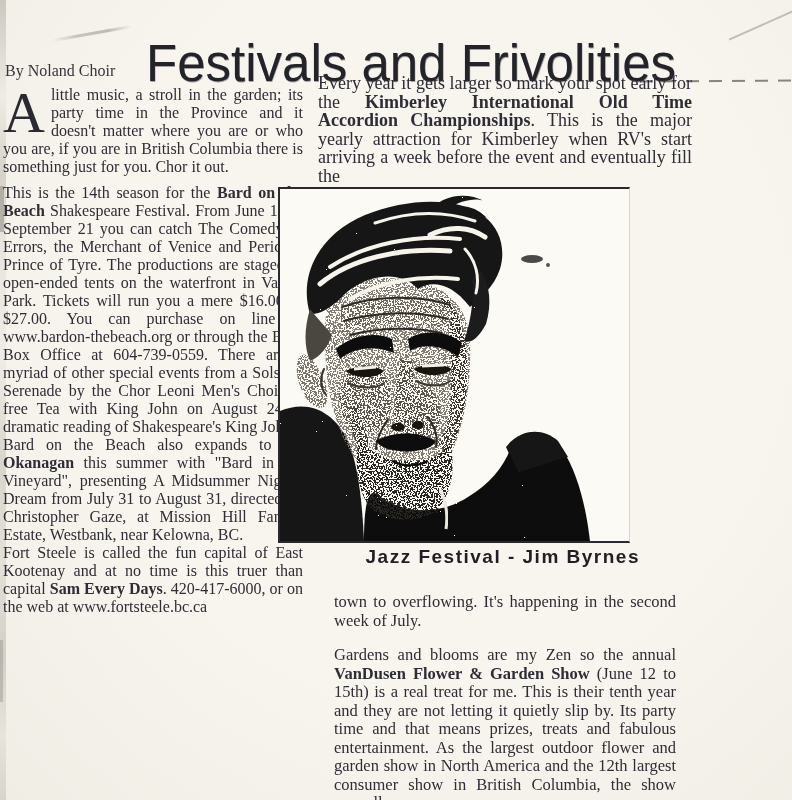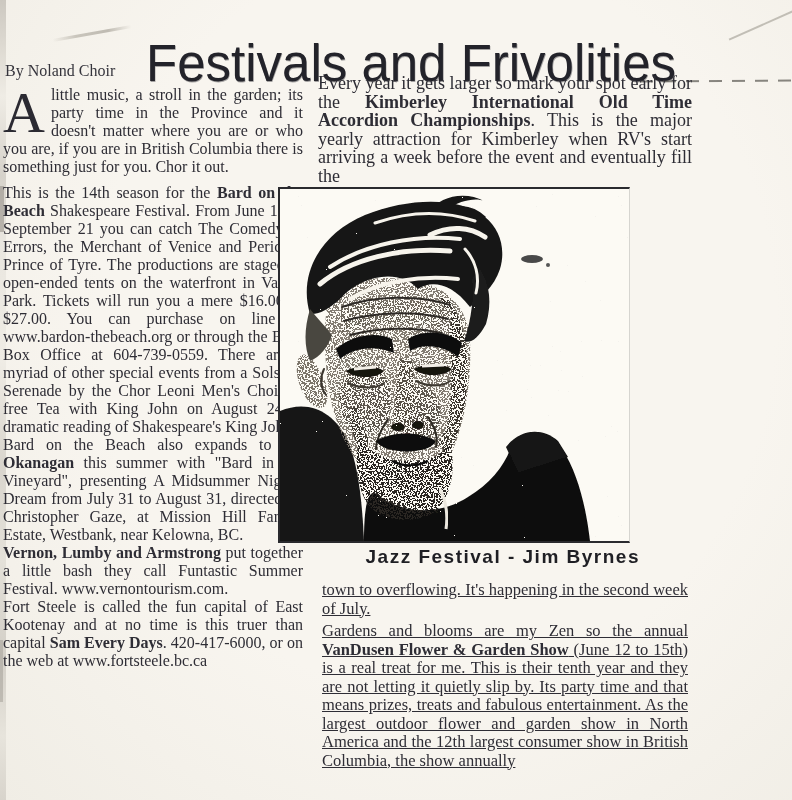--- a/index.html
+++ b/index.html
@@ -39,21 +39,21 @@
   }
   .photo-caption{
     position:absolute;left:272px;top:546px;width:368px;text-align:right;
     font-family:"Liberation Sans", sans-serif;font-weight:700;font-size:19px;
     letter-spacing:1.5px;color:#1f1f24;
   }
   .col-right-bottom{
     position:absolute;left:318px;top:577px;width:374px;
     text-align:justify;font-size:16.5px;line-height:18.5px;
   }
-  .col-right-bottom p{margin:4px;text-decoration:underline;}
+  .col-right-bottom p{margin:16px;}
   .col-right-bottom p.first{margin-bottom:3px;}
   .b{font-weight:bold;}
   .scratch-a{
     position:absolute;left:52px;top:32px;width:80px;height:3px;transform:rotate(-10deg);
     background:linear-gradient(90deg,transparent,#c9c5bc 30%,#bfbbb2 70%,transparent);
   }
   .scratch-b{
     position:absolute;left:726px;top:24px;width:72px;height:2px;transform:rotate(-24deg);
     background:#b4b0a7;opacity:.8;
   }
@@ -77,21 +77,20 @@
 
   <h1 class="headline">Festivals and Frivolities</h1>
   <div class="title-rule"></div>
 
   <div class="byline">By Noland Choir</div>
 
   <div class="col-left">
     <p class="lead"><span class="dropcap">A</span><span><span>little music, a stroll in the garden; its party time in the Province and it doesn't matter where you are or who you are, if you are in British Columbia there is something just for you. Chor it out.</span></span></p>
     <p><span>This is the 14th season for the </span><span class="b">Bard on the Beach</span><span> Shakespeare Festival. From June 11 to September 21 you can catch The Comedy of Errors, the Merchant of Venice and Pericles, Prince of Tyre. The productions are staged in open-ended tents on the waterfront in Vanier Park. Tickets will run you a mere $16.00 to $27.00. You can purchase on line at www.bardon-thebeach.org or through the Bard Box Office at 604-739-0559. There are a myriad of other special events from a Solstice Serenade by the Chor Leoni Men's Choir to free Tea with King John on August 24, a dramatic reading of Shakespeare's King John.</span></p>
     <p><span>Bard on the Beach also expands to the </span><span class="b">Okanagan</span><span> this summer with "Bard in the Vineyard", presenting A Midsummer Night's Dream from July 31 to August 31, directed by Christopher Gaze, at Mission Hill Family Estate, Westbank, near Kelowna, BC.</span></p>
-    <p><span class="b">Vernon, Lumby and Armstrong</span><span> put together a little bash they call Funtastic Summer Festival. www.vernontourism.com.</span></p>
     <p><span>Fort Steele is called the fun capital of East Kootenay and at no time is this truer than capital </span><span class="b">Sam Every Days</span><span>. 420-417-6000, or on the web at www.fortsteele.bc.ca</span></p>
   </div>
 
   <div class="col-right-top">
     <p><span>Every year it gets larger so mark your spot early for the </span><span class="b">Kimberley International Old Time Accordion Championships</span><span>. This is the major yearly attraction for Kimberley when RV's start arriving a week before the event and eventually fill the</span></p>
   </div>
 
   <figure class="photo-frame" style="margin:0">
     <svg width="348" height="352" viewBox="0 0 348 352" xmlns="http://www.w3.org/2000/svg">
       <defs>

